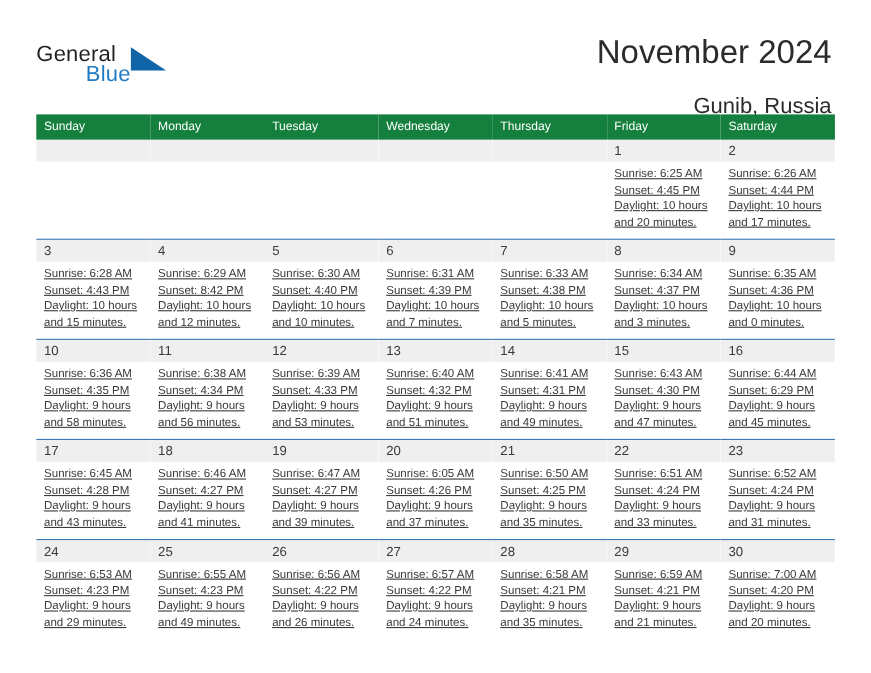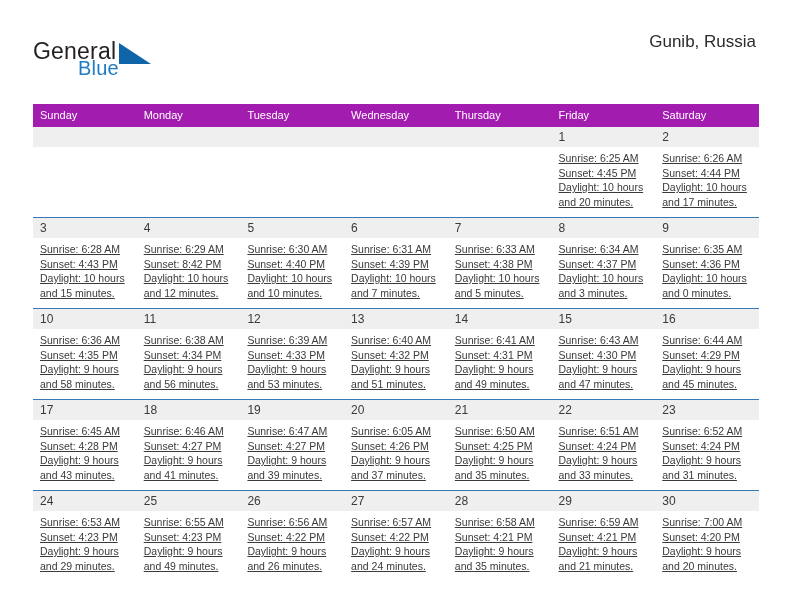--- a/index.html
+++ b/index.html
@@ -34,21 +34,21 @@
     position: absolute;
     left: 33px;
     top: 38px;
     width: 130px;
     height: 48px;
   }
   .logo-general {
     position: absolute;
     left: 0;
     top: 0;
-    font-size: 23px;
+    font-size: 20px;
     letter-spacing: 0.2px;
     color: #231f20;
     font-family: "Liberation Sans", sans-serif;
   }
   .logo-blue {
     position: absolute;
     left: 45px;
     top: 19px;
     font-size: 20px;
     letter-spacing: 0.2px;
@@ -72,39 +72,39 @@
     text-align: right;
   }
   .cal-title {
     font-size: 30px;
     font-weight: normal;
     color: #2b2b2b;
     line-height: 36px;
     white-space: nowrap;
   }
   .cal-subtitle {
-    font-size: 17px;
+    font-size: 20px;
     font-weight: normal;
     color: #2b2b2b;
     line-height: 20px;
-    margin-top: 2px;
+    margin-top: 21px;
     white-space: nowrap;
   }
 
   
   .calendar {
     position: absolute;
     left: 33px;
     top: 104px;
     width: 726px;
     border-collapse: collapse;
     table-layout: fixed;
   }
   .calendar th {
-    background: #a21caf;
+    background: #15803d;
     color: #ffffff;
     font-size: 11px;
     font-weight: normal;
     text-align: left;
     padding: 5px 0 6px 7px;
     height: 10px;
     border: none;
   }
   .calendar td {
     vertical-align: top;
@@ -147,20 +147,21 @@
 
   <div class="header">
 
     <div class="logo">
       <span class="logo-general">General</span>
       <span class="logo-triangle"></span>
       <span class="logo-blue">Blue</span>
     </div>
 
     <div class="title-block">
+      <div class="cal-title">November 2024</div>
       <div class="cal-subtitle">Gunib, Russia</div>
     </div>
 
   </div>
 
   <table class="calendar">
     <thead>
       <tr>
         <th>Sunday</th>
         <th>Monday</th>
@@ -324,21 +325,21 @@
               <div>Sunrise: 6:43 AM</div>
               <div>Sunset: 4:30 PM</div>
               <div>Daylight: 9 hours</div>
               <div>and 47 minutes.</div>
             </div>
           </td>
           <td>
             <div class="daynum">16</div>
             <div class="details">
               <div>Sunrise: 6:44 AM</div>
-              <div>Sunset: 4:29 PM</div>
+              <div>Sunset: 6:29 PM</div>
               <div>Daylight: 9 hours</div>
               <div>and 45 minutes.</div>
             </div>
           </td>
         </tr>
         <tr class="week">
           <td>
             <div class="daynum">17</div>
             <div class="details">
               <div>Sunrise: 6:45 AM</div>

